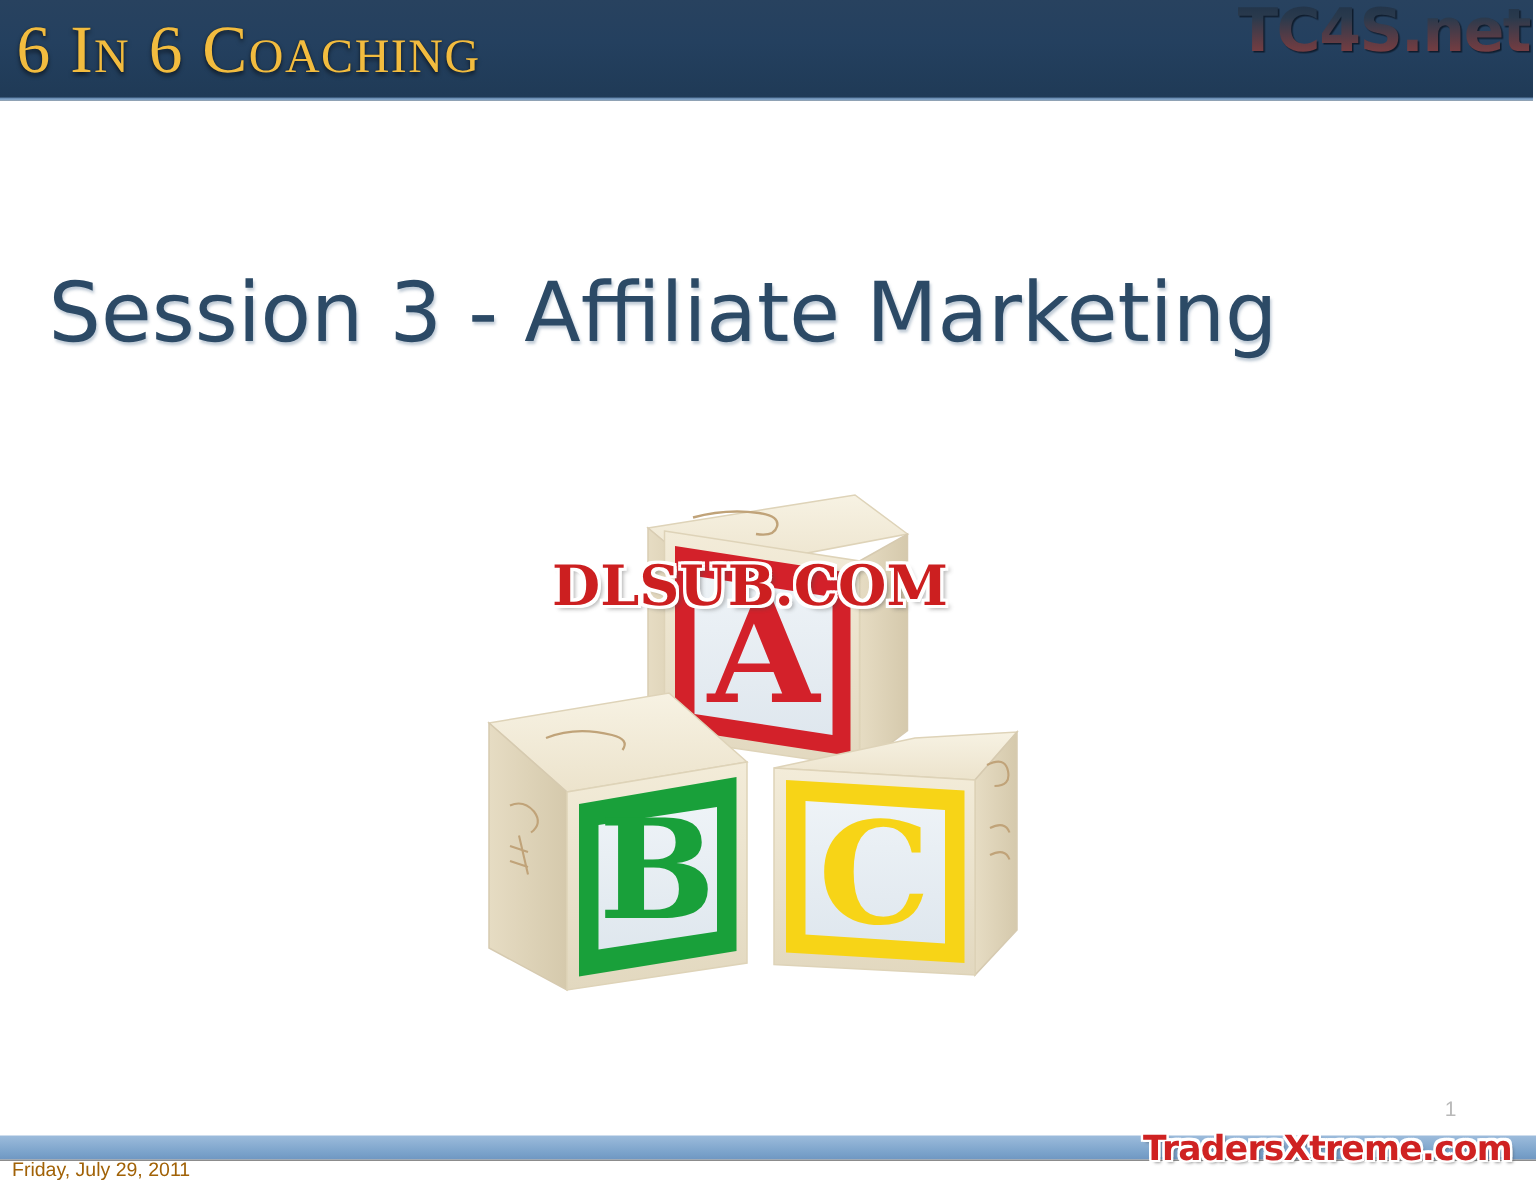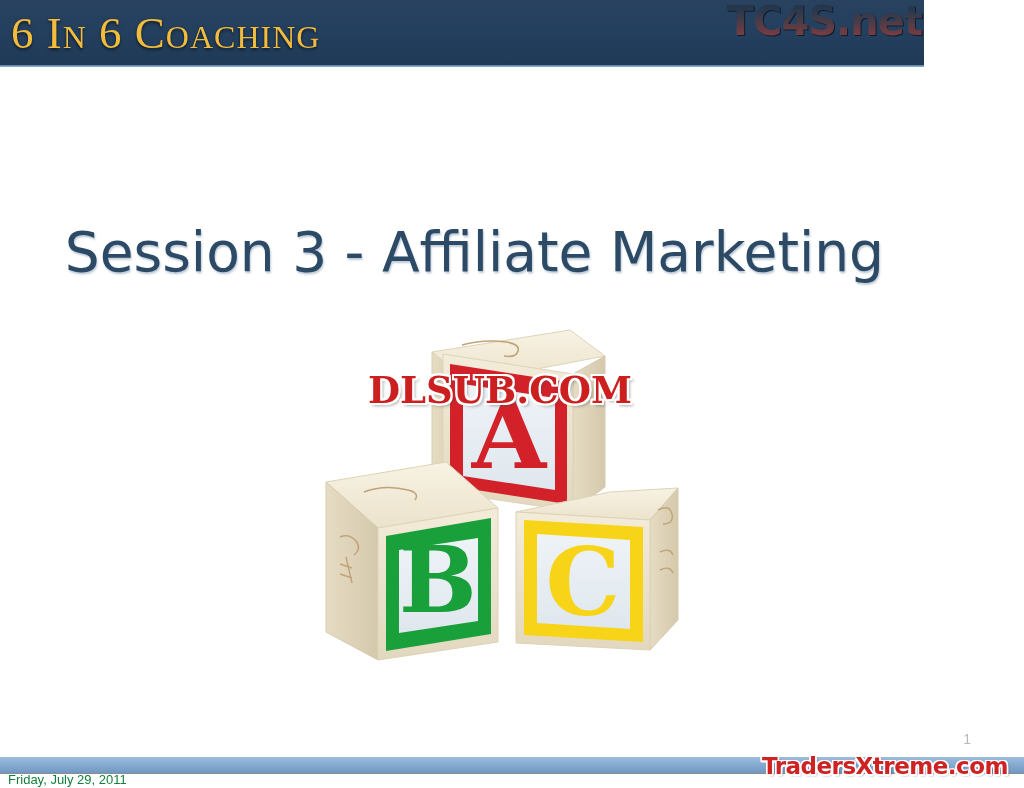--- a/index.html
+++ b/index.html
@@ -19,21 +19,21 @@
   #slide {
     position: absolute;
     inset: 0;
     background: #ffffff;
   }
 
   
   #header-bar {
     position: absolute;
     left: 0; top: 0;
-    width: 924px;
+    width: 1022px;
     height: 67px;
     background: linear-gradient(180deg, #28425f 0%, #24405f 42%, #1f3a56 100%);
     overflow: hidden;
   }
   #header-bar::after {
     content: "";
     position: absolute;
     left: 0; bottom: 0;
     width: 100%; height: 2px;
     background: linear-gradient(180deg, #5b7ea5 0%, #92b4d4 100%);
@@ -68,28 +68,27 @@
     text-shadow: 0 0 0 rgba(0,0,0,0);
     filter: drop-shadow(1px 1px 0 rgba(10,20,34,0.8));
   }
 
   
   #slide-title {
     position: absolute;
     left: 0;
     top: 175px;
     width: 884px;
-    text-align: right;
+    text-align: center;
     font-family: "DejaVu Sans", sans-serif;
     font-size: 55px;
     line-height: 66px;
     color: #2c4a66;
     text-shadow: 1px 2px 2px rgba(140,160,180,0.55);
     white-space: nowrap;
-    margin-top: 44px;
   }
 
   
   #blocks-photo {
     position: absolute;
     left: 320px;
     top: 312px;
     width: 380px;
     height: 385px;
     background: #ffffff;
@@ -152,21 +151,21 @@
        1.5px 1.5px 0 #ffffff, -1.5px 1.5px 0 #ffffff, 1.5px -1.5px 0 #ffffff, -1.5px -1.5px 0 #ffffff,
        2px 2px 2px rgba(60,60,60,0.5);
   }
   #footer-date {
     position: absolute;
     left: 8px;
     top: 772px;
     font-family: "Liberation Sans", sans-serif;
     font-size: 13px;
     line-height: 16px;
-    color: #15803d;
+    color: #a16207;
     white-space: nowrap;
   }
 </style>
 </head>
 <body>
 
 <div id="slide">
 
   <div id="header-bar">
     <div id="header-title">6 In 6 Coaching</div>

